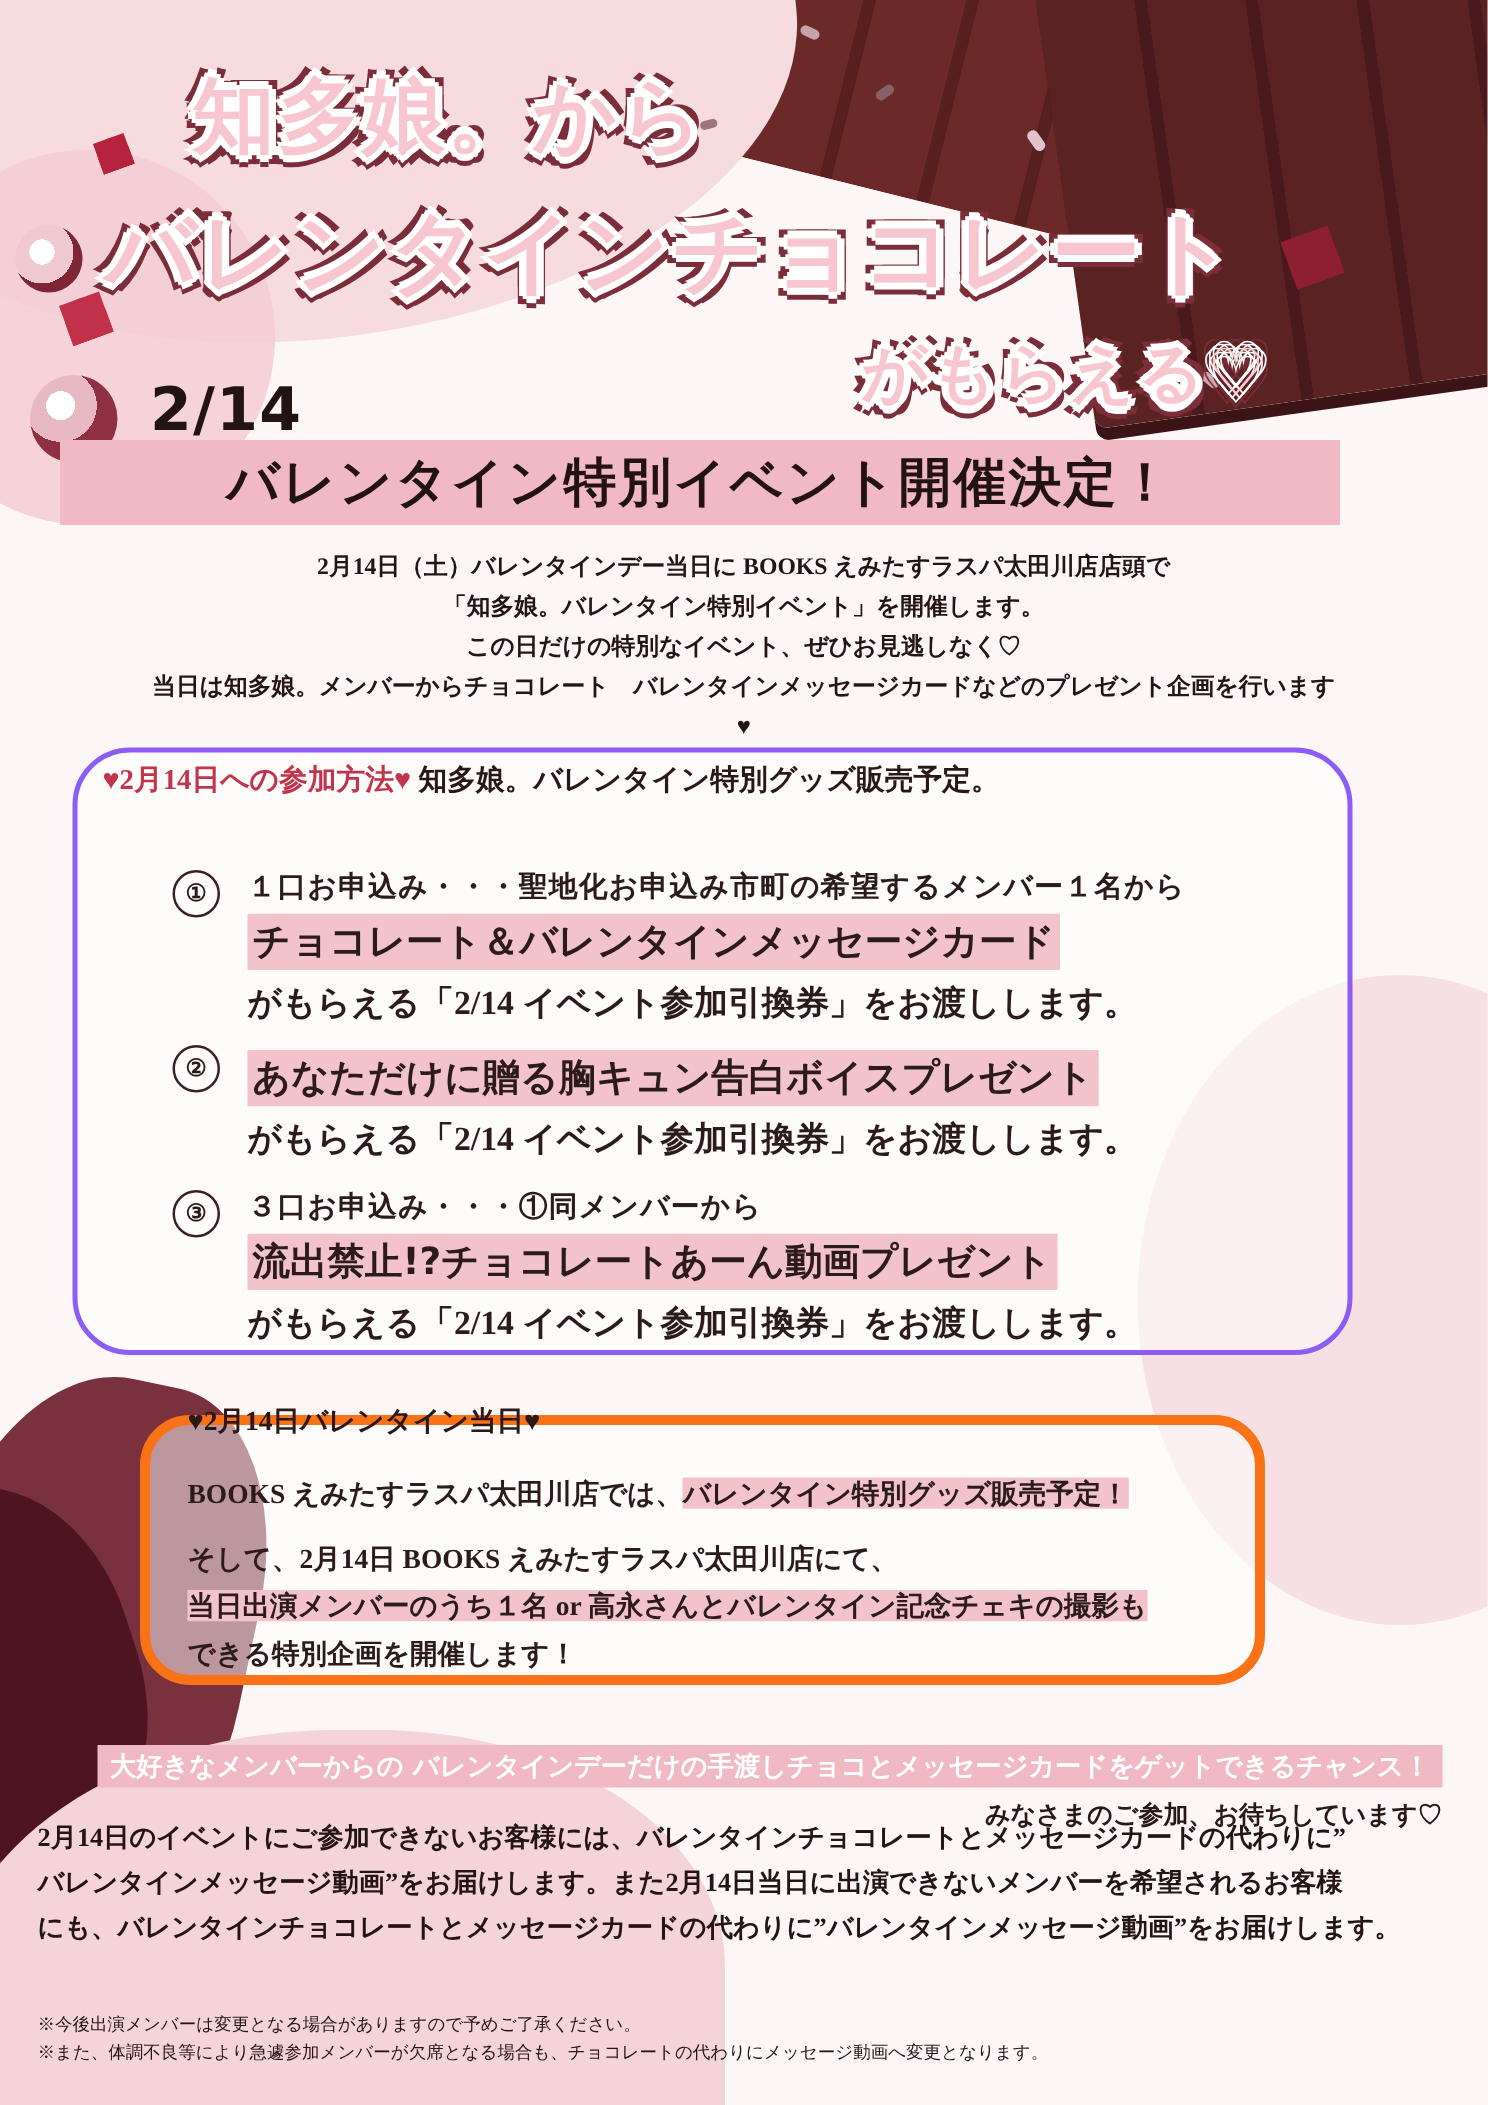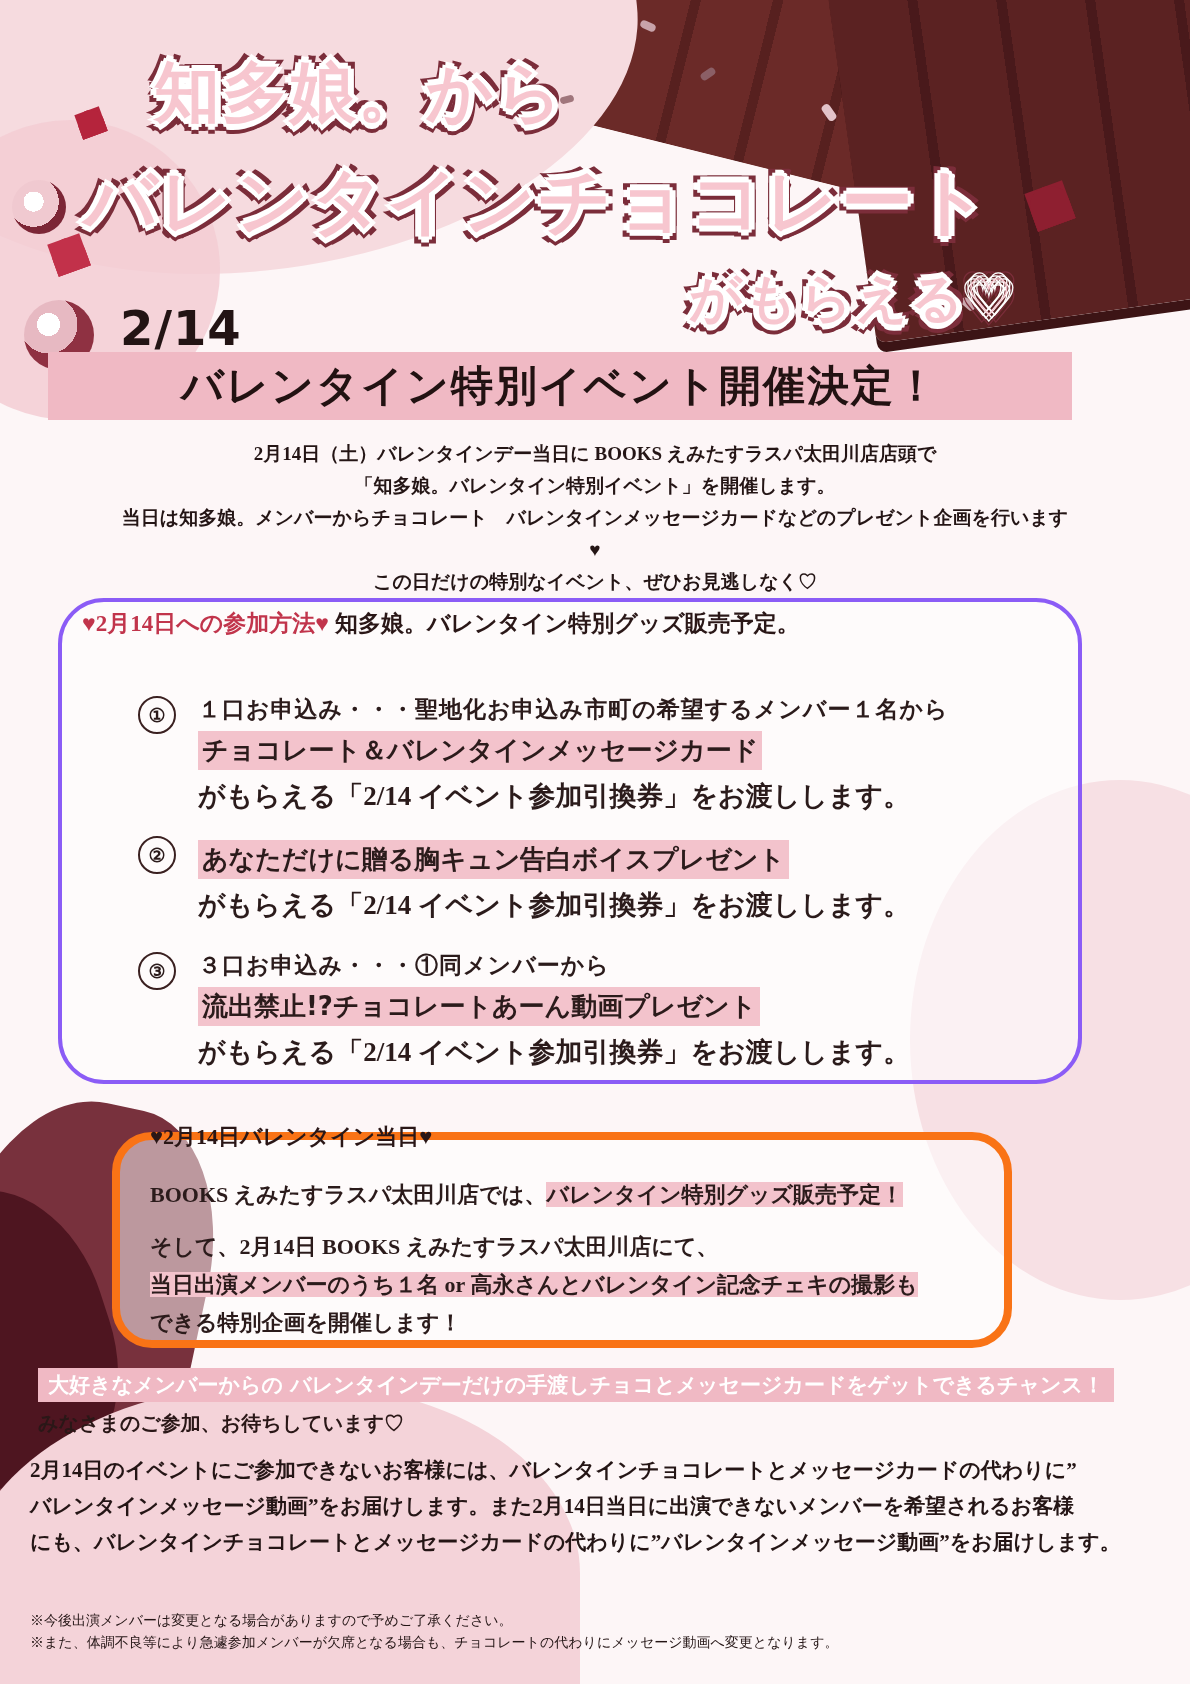--- a/index.html
+++ b/index.html
@@ -111,41 +111,41 @@
   .item{position:absolute;left:76px;width:930px;}
   .it1{top:92px;} .it2{top:232px;} .it3{top:348px;}
   .it-num{
     position:absolute;left:0;top:2px;width:34px;height:34px;border:2px solid #3a2020;
     border-radius:50%;display:flex;align-items:center;justify-content:center;
     font-size:19px;font-weight:bold;
   }
   .it-l1{margin-left:60px;font-size:23px;font-weight:bold;letter-spacing:1px;}
   .it-hl{
     margin-left:60px;margin-top:6px;display:inline-block;
-    background:#f3c3cc;font-size:26px;font-weight:bold;
+    background:#f3c3cc;font-size:30px;font-weight:bold;
     font-family:"DejaVu Sans", sans-serif;padding:2px 4px;
   }
   .it-l3{margin-left:60px;margin-top:8px;font-size:27px;font-weight:bold;}
 
   
   .boxB{
     position:absolute;left:112px;top:1132px;width:884px;height:200px;
     border:8px solid #f97316;border-radius:40px;background:rgba(255,255,255,.5);
   }
   .boxB-head{
     position:absolute;left:30px;top:-18px;font-size:22px;font-weight:bold;
     background:transparent;color:#2a1717;
   }
   .boxB p{margin:0;font-size:22px;font-weight:bold;line-height:38px;}
   .boxB .body{position:absolute;left:30px;top:36px;right:24px;}
   .hl{background:#f3c3cc;}
 
   
   .closing{
-    position:absolute;left:38px;top:1368px;width:1116px;text-align:left;
+    position:absolute;left:38px;top:1396px;width:1116px;text-align:right;
   }
   .closing .l1{
     display:inline-block;background:#f0b9c4;color:#fff;font-weight:bold;
     font-size:21px;padding:3px 10px;letter-spacing:0px;
     font-family:"DejaVu Sans", sans-serif;
   }
   .closing .l2{font-size:20px;font-weight:bold;margin-top:8px;color:#2a1717;}
 
   .note{
     position:absolute;left:30px;top:1452px;width:1130px;
@@ -189,22 +189,22 @@
 
 <div class="date-badge">2/14</div>
 
 <div class="ribbon">
   <span>バレンタイン特別イベント開催決定！</span>
 </div>
 
 <div class="intro">
   <div>2月14日（土）バレンタインデー当日に BOOKS えみたすラスパ太田川店店頭で</div>
   <div>「知多娘。バレンタイン特別イベント」を開催します。</div>
+  <div>この日だけの特別なイベント、ぜひお見逃しなく♡</div>
   <div>当日は知多娘。メンバーからチョコレート　バレンタインメッセージカードなどのプレゼント企画を行います♥</div>
-  <div>この日だけの特別なイベント、ぜひお見逃しなく♡</div>
 </div>
 
 <div class="boxA">
   <div class="boxA-head">
     <span class="hd-red">♥2月14日への参加方法♥</span>
     <span>知多娘。バレンタイン特別グッズ販売予定。</span>
   </div>
 
   <div class="item it1">
     <div class="it-num">①</div>

